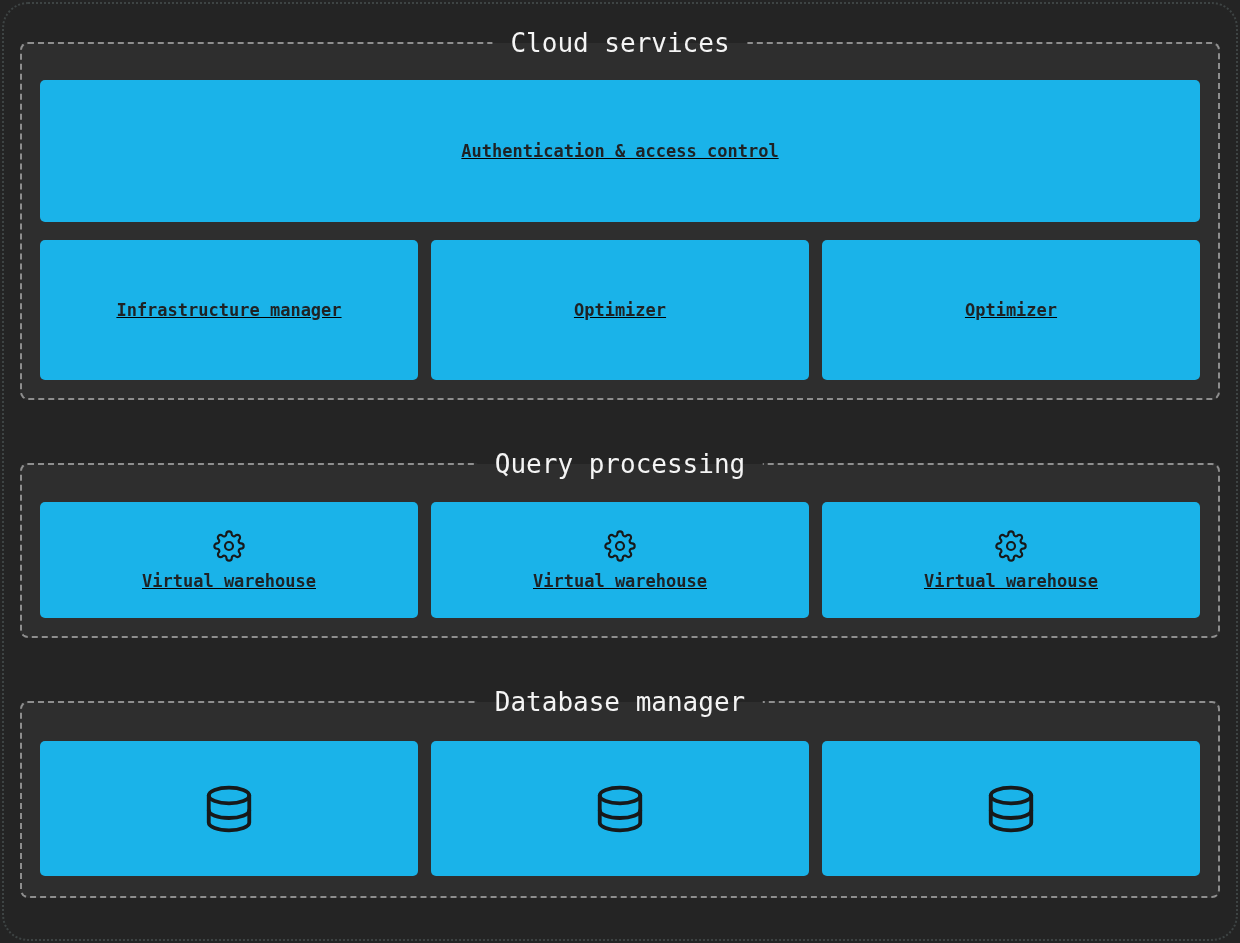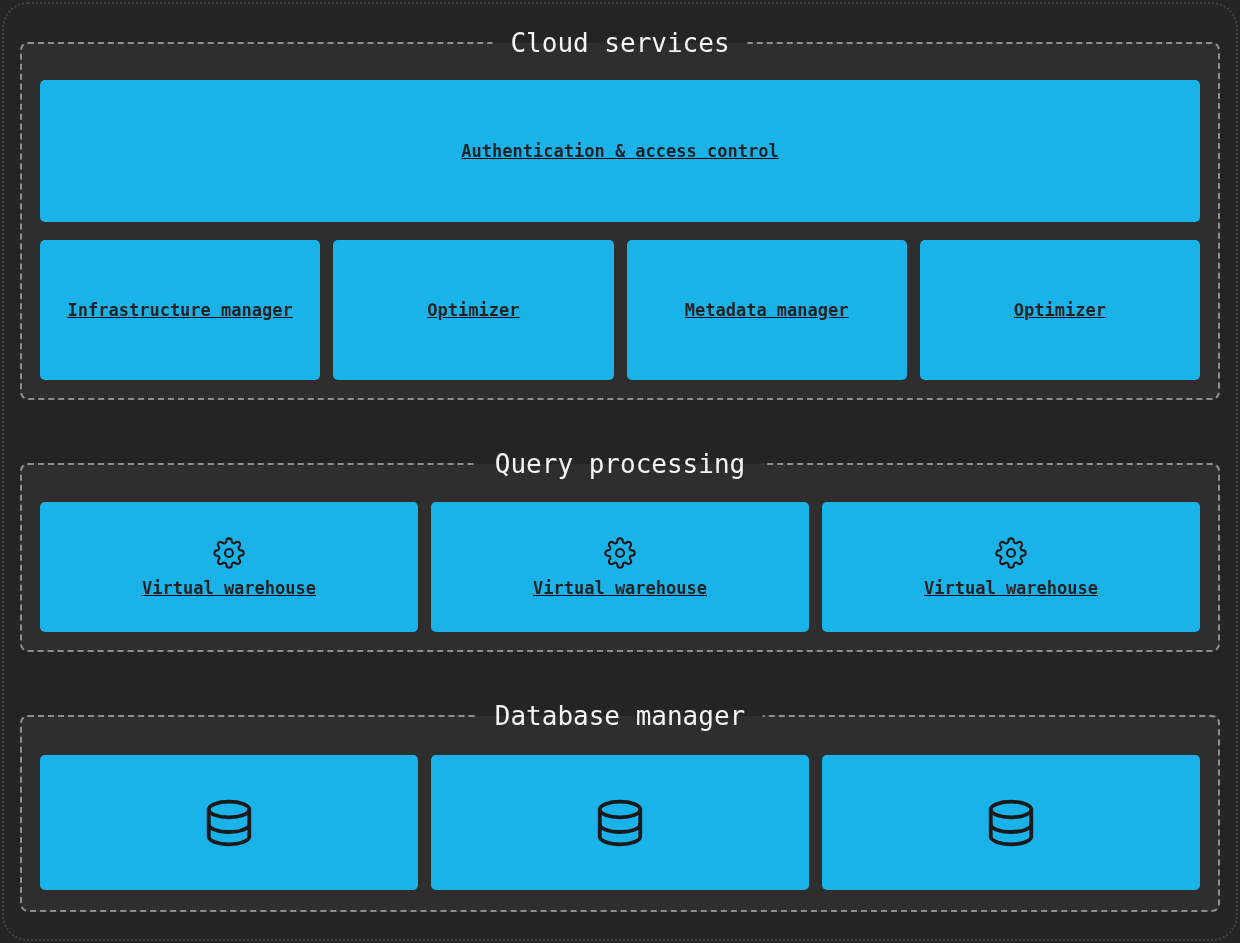--- a/index.html
+++ b/index.html
@@ -57,21 +57,21 @@
     align-items:center;
     justify-content:center;
     color:var(--box-text);
     font-size:17px;
     font-weight:700;
     text-align:center;
   }
   .banner{height:142px;margin-bottom:18px;}
   .row{display:flex;gap:13px;}
   .row-cloud .box{flex:1;height:140px;}
-  .row-query .box{flex:1;height:130px;flex-direction:column;gap:9px;}
+  .row-query .box{flex:1;height:116px;flex-direction:column;gap:9px;}
   .row-storage .box{flex:1;height:135px;}
   .icon{display:block;color:#17191a;}
   .icon-gear{width:32px;height:32px;}
   .icon-db{width:56px;height:54px;}
 </style>
 </head>
 <body>
 
 <div class="canvas-border"></div>
 
@@ -81,23 +81,20 @@
     <div class="section-title">Cloud services</div>
     <div class="box banner">
       <span>Authentication &amp; access control</span>
     </div>
     <div class="row row-cloud">
       <div class="box">
         <span>Infrastructure manager</span>
       </div>
       <div class="box">
         <span>Optimizer</span>
-      </div>
-      <div class="box">
-        <span>Metadata manager</span>
       </div>
       <div class="box">
         <span>Optimizer</span>
       </div>
     </div>
   </div>
 
   <div class="section section-query">
     <div class="section-title">Query processing</div>
     <div class="row row-query">

